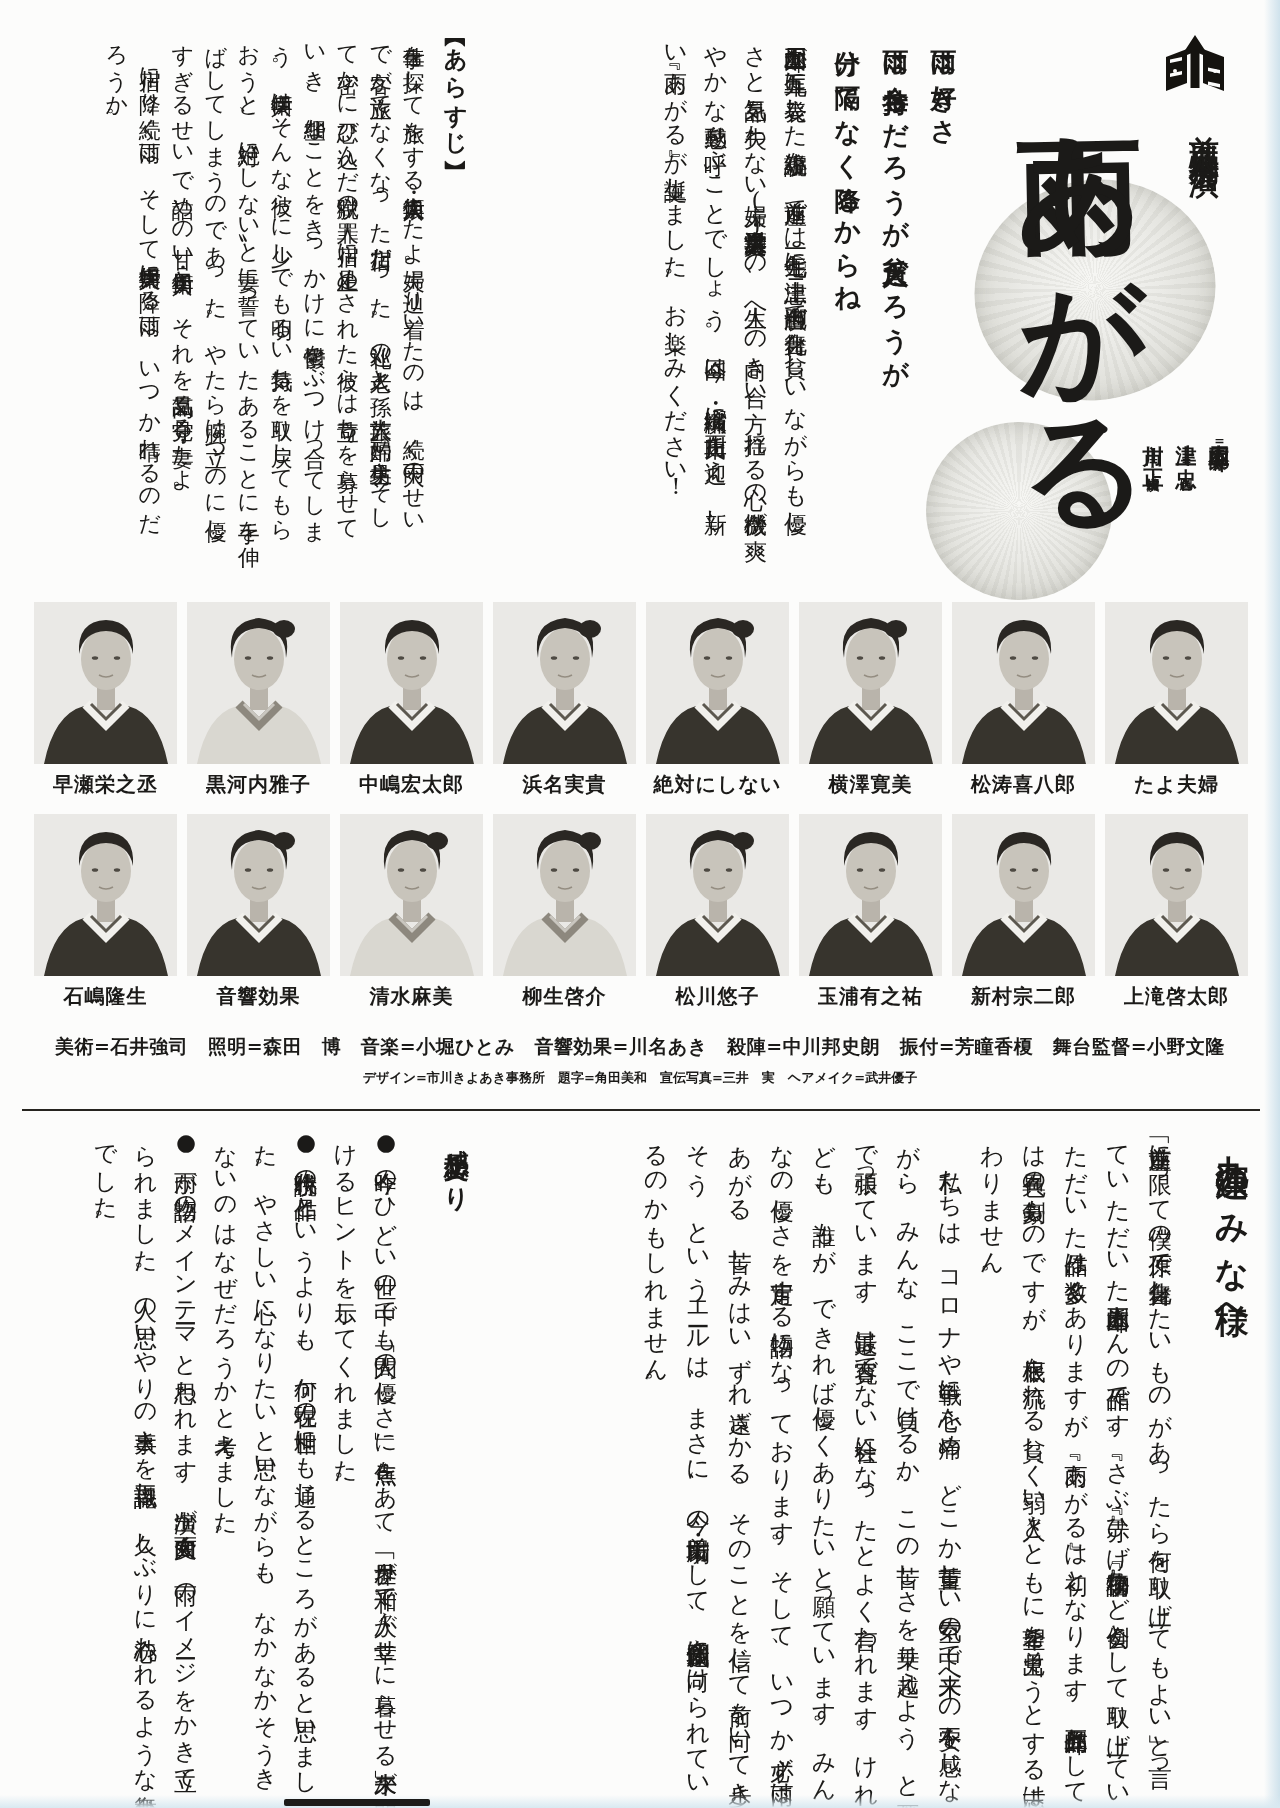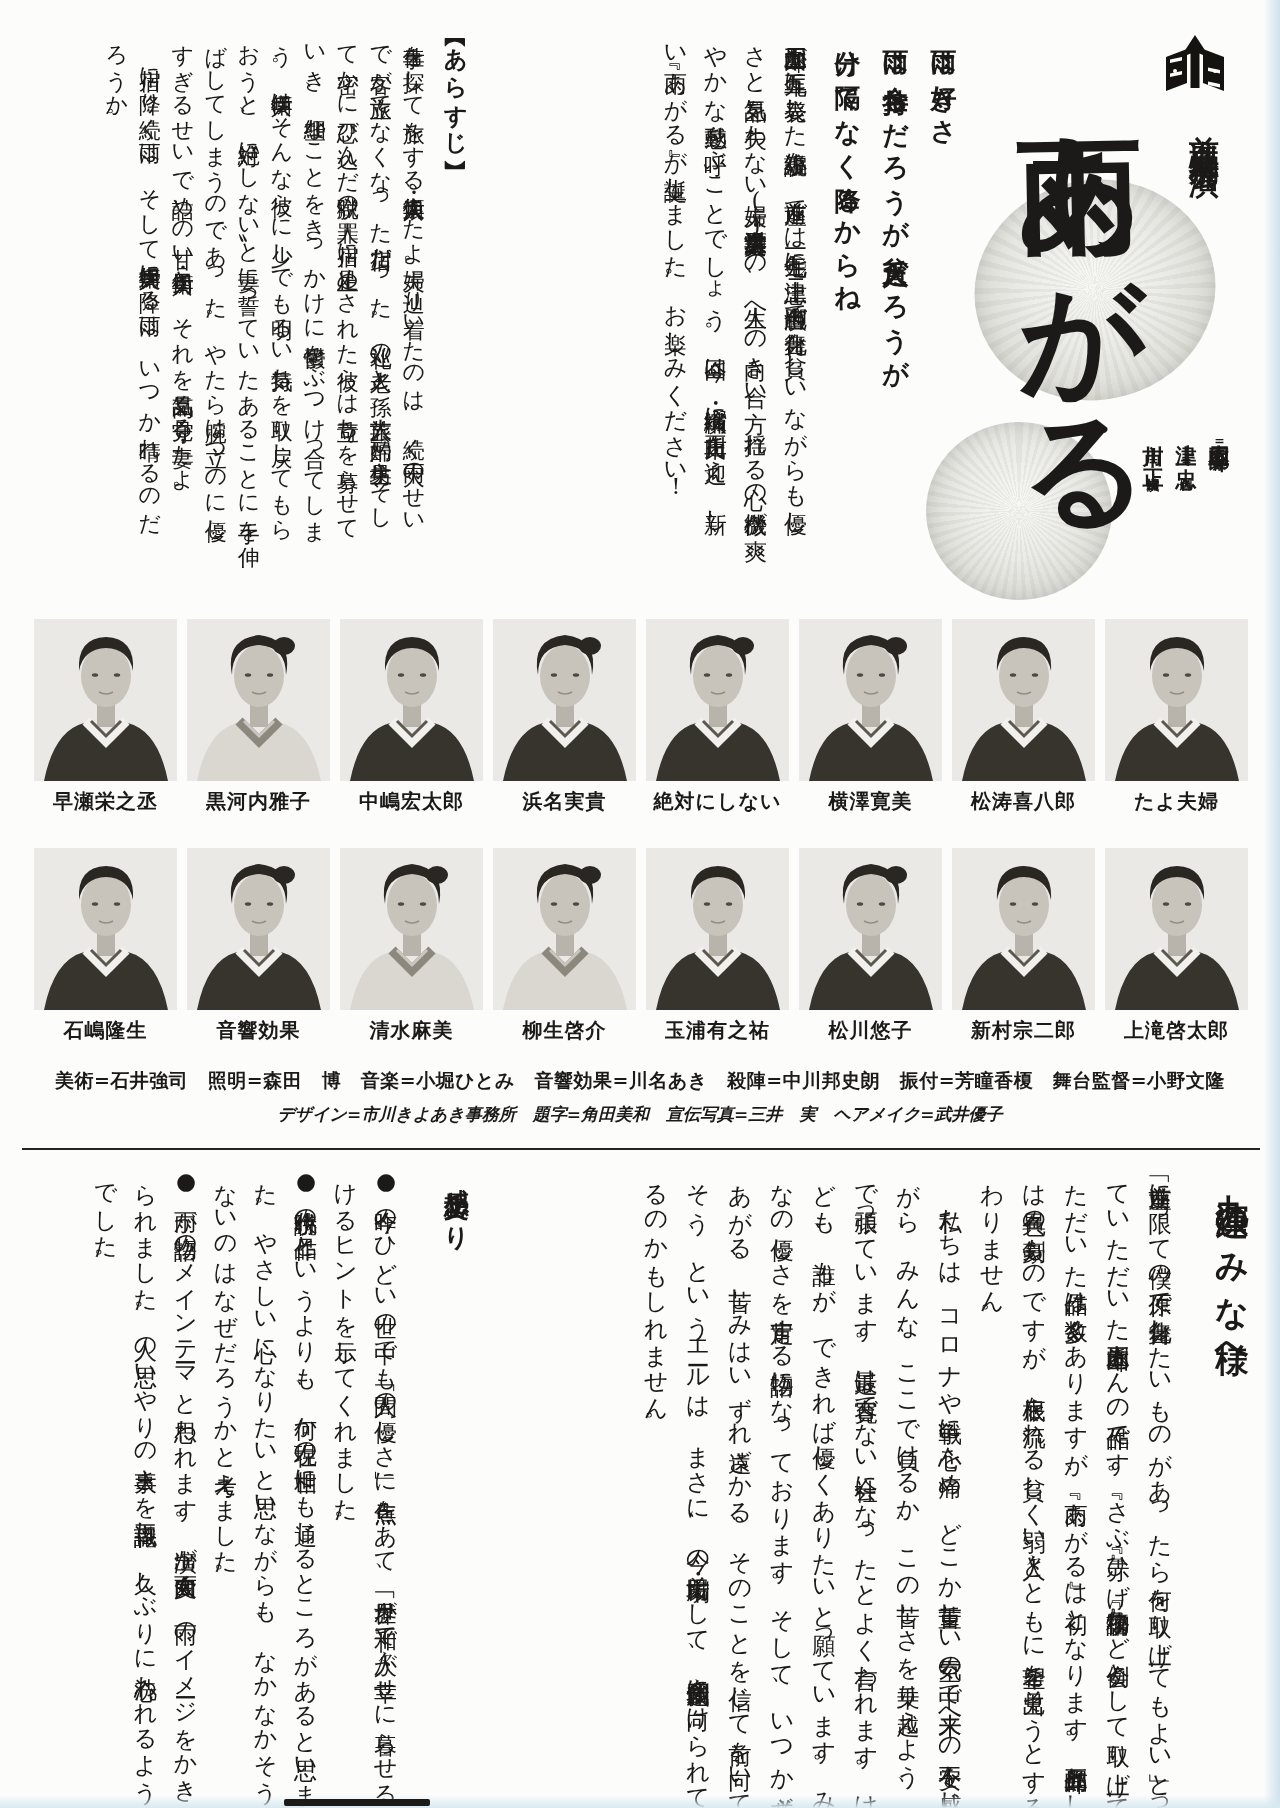--- a/index.html
+++ b/index.html
@@ -35,35 +35,35 @@
   .production-label { position:absolute; top:82px; right:26px; font-size:30px; font-weight:bold; letter-spacing:5px; z-index:2; }
   .main-title { position:absolute; top:14px; right:104px; font-size:125px; font-weight:900; line-height:1.02; z-index:1; transform:rotate(-1deg); }
   .author-credits { position:absolute; top:398px; right:14px; height:142px; line-height:33px; z-index:2; }
   .author-credits .credit-line { display:block; }
   .credit-name { font-size:21px; font-weight:bold; letter-spacing:1px; }
   .credit-role { font-size:12.5px; font-weight:bold; }
 
   
   .cast { margin:36px 32px 0 34px; }
   .cast-row { display:flex; gap:10px; margin-bottom:16px; }
-  .cast-cell { width:143px; flex:none; text-align:center;margin-top:17px; }
+  .cast-cell { width:143px; flex:none; text-align:center; }
   .cast-photo { width:143px; height:162px; background:#eae9e6; overflow:hidden; }
   .cast-photo svg { display:block; width:100%; height:100%; }
   .cast-photo .bun { display:none; }
   .cast-photo.female .bun { display:block; }
   .cast-photo.female .hair { display:none; }
   .cast-photo.light .kimono { fill:#d9d7d0; }
   .cast-photo.light .collarW { stroke:#8d887e; }
   .cast-photo.light .collarI { stroke:#c9c6bf; }
   .cast-name { display:block; margin-top:7px; font-size:20px; font-weight:bold; letter-spacing:1px; }
 
   
   .staff { text-align:center; margin-top:24px; }
   .staff-line1 { font-size:19px; font-weight:bold; letter-spacing:0.5px; }
-  .staff-line2 { font-size:17px; font-weight:bold; margin-top:9px;font-style:italic; }
+  .staff-line2 { font-size:13px; font-weight:bold; margin-top:9px; }
 
   
   .bottom {
     margin:22px 20px 0 22px; border-top:2px solid #26241f;
     padding:18px 6px 0 16px; height:706px;
     display:flex; flex-direction:row; justify-content:space-between; align-items:flex-start;
   }
   .impressions-text { width:368px; height:672px; font-size:23px; line-height:40px; }
   .impressions-text p { display:block; }
   .impressions-heading { height:200px; font-size:25px; font-weight:bold; letter-spacing:3px; margin-left:6px; }
@@ -370,57 +370,57 @@
               <path d="M65 73 Q72 77 79 73" stroke="#948d81" stroke-width="1.6" fill="none"></path>
               <path class="kimono" d="M10 162 Q20 112 50 104 L72 120 L94 104 Q124 112 134 162 Z" fill="#37342d"></path>
               <path class="collarW" d="M52 102 L72 122 L92 102" stroke="#f1f0ec" stroke-width="10" fill="none"></path>
               <path class="collarI" d="M57 102 L72 117 L87 102" stroke="#5c584f" stroke-width="3" fill="none"></path>
             </svg>
         </div>
         <figcaption class="cast-name">柳生啓介</figcaption>
       </figure>
 
       <figure class="cast-cell">
+        <div class="cast-photo female">
+          <svg viewBox="0 0 143 162" preserveAspectRatio="none">
+              <rect width="143" height="162" fill="#eae9e6"></rect>
+              <rect x="63" y="84" width="18" height="24" fill="#b9b4ab"></rect>
+              <ellipse cx="72" cy="57" rx="25" ry="31" fill="#c8c4bb"></ellipse>
+              <path class="hair" d="M45 52 Q43 19 72 18 Q101 19 99 52 Q95 30 72 29 Q49 30 45 52 Z" fill="#2a2723"></path>
+              <path class="bun" d="M45 56 Q38 20 72 16 Q106 20 99 56 Q99 28 72 26 Q45 28 45 56 Z" fill="#2a2723"></path>
+              <ellipse class="bun" cx="97" cy="27" rx="11" ry="9" fill="#2a2723"></ellipse>
+              <ellipse cx="61" cy="56" rx="3.2" ry="1.8" fill="#4e4a43"></ellipse>
+              <ellipse cx="83" cy="56" rx="3.2" ry="1.8" fill="#4e4a43"></ellipse>
+              <path d="M65 73 Q72 77 79 73" stroke="#948d81" stroke-width="1.6" fill="none"></path>
+              <path class="kimono" d="M10 162 Q20 112 50 104 L72 120 L94 104 Q124 112 134 162 Z" fill="#37342d"></path>
+              <path class="collarW" d="M52 102 L72 122 L92 102" stroke="#f1f0ec" stroke-width="10" fill="none"></path>
+              <path class="collarI" d="M57 102 L72 117 L87 102" stroke="#5c584f" stroke-width="3" fill="none"></path>
+            </svg>
+        </div>
+        <figcaption class="cast-name">松川悠子</figcaption>
+      </figure>
+
+      <figure class="cast-cell">
         <div class="cast-photo male">
           <svg viewBox="0 0 143 162" preserveAspectRatio="none">
               <rect width="143" height="162" fill="#eae9e6"></rect>
               <rect x="63" y="84" width="18" height="24" fill="#b9b4ab"></rect>
               <ellipse cx="72" cy="57" rx="25" ry="31" fill="#c8c4bb"></ellipse>
               <path class="hair" d="M45 52 Q43 19 72 18 Q101 19 99 52 Q95 30 72 29 Q49 30 45 52 Z" fill="#2a2723"></path>
               <path class="bun" d="M45 56 Q38 20 72 16 Q106 20 99 56 Q99 28 72 26 Q45 28 45 56 Z" fill="#2a2723"></path>
               <ellipse class="bun" cx="97" cy="27" rx="11" ry="9" fill="#2a2723"></ellipse>
               <ellipse cx="61" cy="56" rx="3.2" ry="1.8" fill="#4e4a43"></ellipse>
               <ellipse cx="83" cy="56" rx="3.2" ry="1.8" fill="#4e4a43"></ellipse>
               <path d="M65 73 Q72 77 79 73" stroke="#948d81" stroke-width="1.6" fill="none"></path>
               <path class="kimono" d="M10 162 Q20 112 50 104 L72 120 L94 104 Q124 112 134 162 Z" fill="#37342d"></path>
               <path class="collarW" d="M52 102 L72 122 L92 102" stroke="#f1f0ec" stroke-width="10" fill="none"></path>
               <path class="collarI" d="M57 102 L72 117 L87 102" stroke="#5c584f" stroke-width="3" fill="none"></path>
             </svg>
         </div>
         <figcaption class="cast-name">玉浦有之祐</figcaption>
-      </figure>
-
-      <figure class="cast-cell">
-        <div class="cast-photo female">
-          <svg viewBox="0 0 143 162" preserveAspectRatio="none">
-              <rect width="143" height="162" fill="#eae9e6"></rect>
-              <rect x="63" y="84" width="18" height="24" fill="#b9b4ab"></rect>
-              <ellipse cx="72" cy="57" rx="25" ry="31" fill="#c8c4bb"></ellipse>
-              <path class="hair" d="M45 52 Q43 19 72 18 Q101 19 99 52 Q95 30 72 29 Q49 30 45 52 Z" fill="#2a2723"></path>
-              <path class="bun" d="M45 56 Q38 20 72 16 Q106 20 99 56 Q99 28 72 26 Q45 28 45 56 Z" fill="#2a2723"></path>
-              <ellipse class="bun" cx="97" cy="27" rx="11" ry="9" fill="#2a2723"></ellipse>
-              <ellipse cx="61" cy="56" rx="3.2" ry="1.8" fill="#4e4a43"></ellipse>
-              <ellipse cx="83" cy="56" rx="3.2" ry="1.8" fill="#4e4a43"></ellipse>
-              <path d="M65 73 Q72 77 79 73" stroke="#948d81" stroke-width="1.6" fill="none"></path>
-              <path class="kimono" d="M10 162 Q20 112 50 104 L72 120 L94 104 Q124 112 134 162 Z" fill="#37342d"></path>
-              <path class="collarW" d="M52 102 L72 122 L92 102" stroke="#f1f0ec" stroke-width="10" fill="none"></path>
-              <path class="collarI" d="M57 102 L72 117 L87 102" stroke="#5c584f" stroke-width="3" fill="none"></path>
-            </svg>
-        </div>
-        <figcaption class="cast-name">松川悠子</figcaption>
       </figure>
 
       <figure class="cast-cell">
         <div class="cast-photo male">
           <svg viewBox="0 0 143 162" preserveAspectRatio="none">
               <rect width="143" height="162" fill="#eae9e6"></rect>
               <rect x="63" y="84" width="18" height="24" fill="#b9b4ab"></rect>
               <ellipse cx="72" cy="57" rx="25" ry="31" fill="#c8c4bb"></ellipse>
               <path class="hair" d="M45 52 Q43 19 72 18 Q101 19 99 52 Q95 30 72 29 Q49 30 45 52 Z" fill="#2a2723"></path>
               <path class="bun" d="M45 56 Q38 20 72 16 Q106 20 99 56 Q99 28 72 26 Q45 28 45 56 Z" fill="#2a2723"></path>

